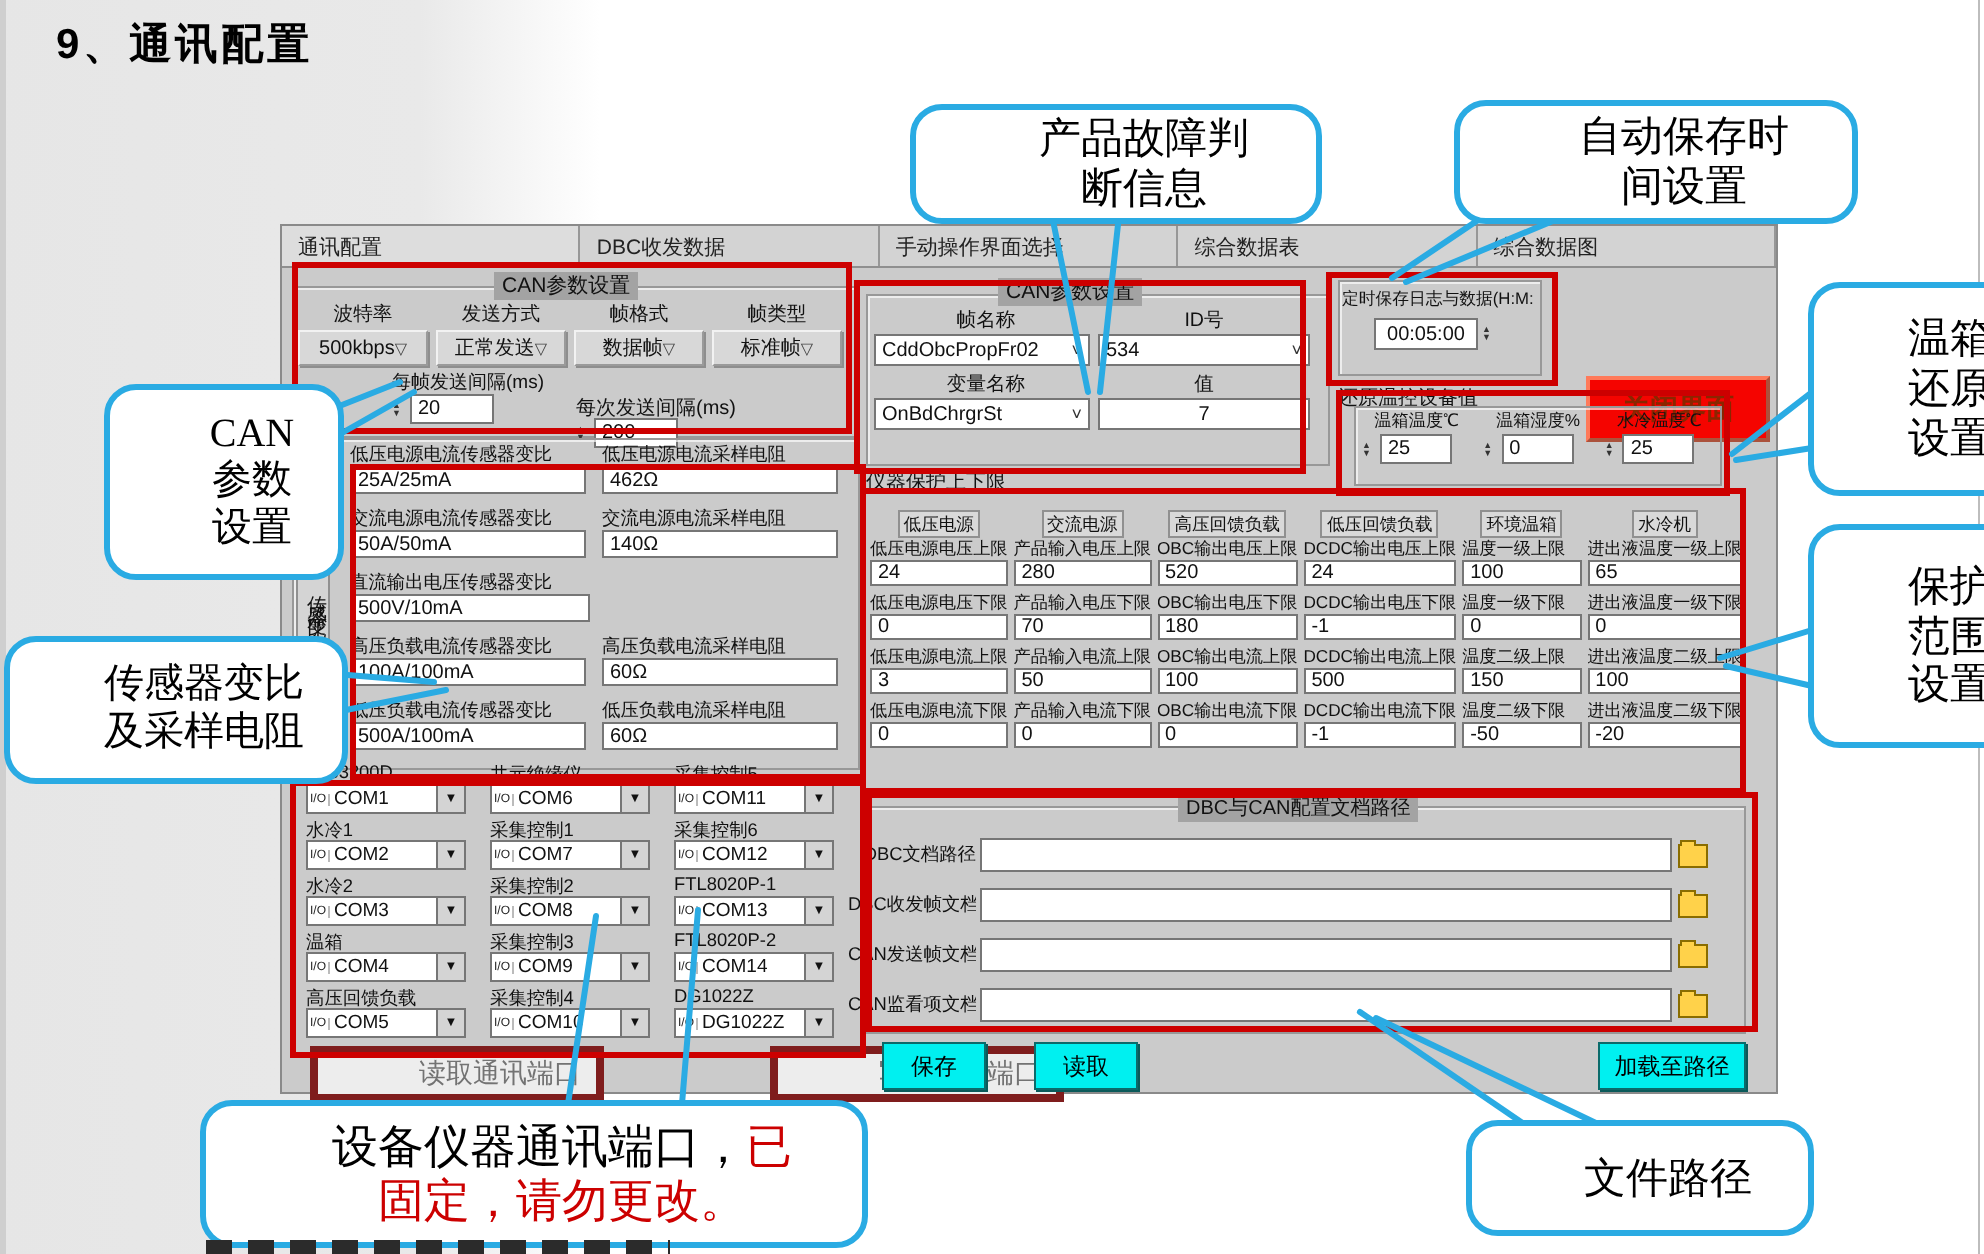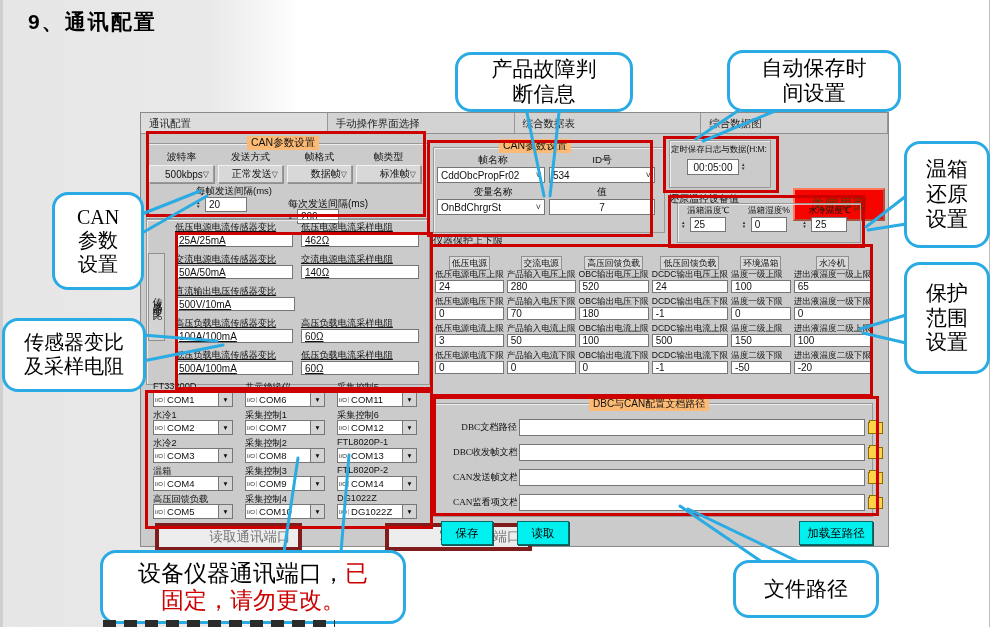--- a/index.html
+++ b/index.html
@@ -10,23 +10,23 @@
   
   #page-title{left:28px;top:8px;font-size:21px;font-weight:bold;letter-spacing:2px;color:#000;
        font-family:"Liberation Sans",sans-serif;}
   
   #win{left:140px;top:112px;width:747px;height:433px;background:#cbcbcb;border:1px solid #8a8a8a;}
   #tabbar{left:0;top:0;width:747px;height:21px;display:flex;background:#d3d3d3;border-bottom:1px solid #8f8f8f;box-sizing:border-box;}
   .tab{flex:1;font-size:10.5px;color:#222;padding:4px 0 0 8px;border-right:1px solid #979797;box-sizing:border-box;white-space:nowrap;overflow:hidden;}
   .tab.active{background:#dddddd;}
   
   .panel{border:1px solid #989898;box-shadow:inset 1px 1px 0 rgba(255,255,255,.65);}
-  .ptitle{background:#fdba74;padding:0 4px;font-size:10.5px;white-space:nowrap;z-index:3;}
+  .ptitle{background:#a3a3a3;padding:0 4px;font-size:10.5px;white-space:nowrap;z-index:3;}
   .flabel{font-size:9.8px;text-align:center;height:12px;white-space:nowrap;}
-  .dd{display:flex;align-items:center;justify-content:flex-end;background:#d8d8d8;
+  .dd{display:flex;align-items:center;justify-content:center;background:#d8d8d8;
       border:1px solid #9a9a9a;border-top-color:#f2f2f2;border-left-color:#f2f2f2;
       box-shadow:1px 1px 0 #8e8e8e;height:16px;padding:0 4px;font-size:10px;margin-top:2px;}
   .tri{font-size:8px;color:#444;}
   .inp{background:#fff;border:1px solid #767676;font-size:10px;display:flex;align-items:center;padding:0 3px;box-sizing:border-box;white-space:nowrap;overflow:hidden;}
   .wdd{background:#fff;border:1px solid #767676;display:flex;align-items:center;justify-content:space-between;font-size:10px;padding:0 3px;box-sizing:border-box;}
   .chev{font-size:9px;color:#333;}
   .spin{display:inline-flex;flex-direction:column;justify-content:center;width:8px;line-height:4px;font-size:4.5px;color:#333;margin-right:1px;}
   .srow{display:flex;align-items:center;}
   .chip{display:inline-block;background:#d9d9d9;border:1px solid #909090;font-size:8.8px;height:12px;line-height:12px;padding:0 2px;white-space:nowrap;}
   .protlabel{font-size:8.6px;height:11px;line-height:12px;white-space:nowrap;overflow:hidden;margin-top:2px;}
@@ -51,36 +51,37 @@
   #prot-grid{display:grid;grid-template-columns:repeat(6,1fr);column-gap:3px;}
   .pcol{display:flex;flex-direction:column;}
   .chiprow{height:14px;text-align:center;}
   .prow{display:flex;align-items:center;height:25px;}
   .plbl{width:64px;text-align:right;font-size:9.2px;margin-right:2px;white-space:nowrap;overflow:hidden;}
   .pinput{flex:1;height:15px;background:#fff;border:1px solid #767676;}
   
   .redbox{border:3px solid #cd0000;z-index:20;pointer-events:none;}
   .bubble{background:#fff;border:3px solid #2aabe3;border-radius:16px;display:flex;flex-direction:column;
       align-items:center;justify-content:center;font-family:"Liberation Serif",serif;color:#000;
-      z-index:30;line-height:1.18;text-align:center;}
+      z-index:30;line-height:1.18;text-align:center;padding-left:28px;}
   .red{color:#cc0000;}
   #leaders{left:0;top:0;z-index:25;pointer-events:none;}
   #cut-strip{left:103px;top:620px;width:232px;height:7px;z-index:40;
       background:repeating-linear-gradient(90deg,#2b2b2b 0 13px,transparent 13px 21px);}
   #page-edge{left:989px;top:0;width:1px;height:627px;background:#bdbdbd;}
   #left-edge{left:0;top:0;width:3px;height:627px;background:#cfcfcf;}
 </style>
 </head>
 <body>
 
 <div id="page-title" class="abs">9、通讯配置</div>
 
 <div id="win" class="abs">
   <div id="tabbar" class="abs">
       <div class="tab active">通讯配置</div>
+      <div class="tab">DBC收发数据</div>
       <div class="tab">手动操作界面选择</div>
       <div class="tab">综合数据表</div>
       <div class="tab">综合数据图</div>
     </div>
 
   <div class="abs panel" style="left:5px;top:30px;width:281px;height:74px;"></div>
   <div class="abs ptitle" style="left:106px;top:23px;">CAN参数设置</div>
   <div id="cl-drops" class="abs" style="left:8px;top:38px;width:276px;display:flex;gap:4px;">
       <div style="width: 65px;">
         <div class="flabel">波特率</div>
@@ -266,21 +267,21 @@
         <div class="inp pinp">0</div>
         <div class="protlabel">进出液温度二级上限</div>
         <div class="inp pinp">100</div>
         <div class="protlabel">进出液温度二级下限</div>
         <div class="inp pinp">-20</div>
       </div>
     </div>
 
   <div class="abs panel" style="left:5px;top:106px;width:282px;height:164px;"></div>
   <div id="sensor-vtab" class="abs" style="left:7px;top:140px;width:17px;height:88px;">传感器变比</div>
-  <div id="sensor-rows" class="abs" style="left:34px;top:108px;width:252px;text-decoration:underline;">
+  <div id="sensor-rows" class="abs" style="left:34px;top:108px;width:252px;">
       <div class="sr">
         <div class="scell">
           <div class="slabel">低压电源电流传感器变比</div>
           <div class="inp sinp">25A/25mA</div>
         </div>
         <div class="scell">
           <div class="slabel">低压电源电流采样电阻</div>
           <div class="inp sinp">462Ω</div>
         </div>
       </div>
@@ -442,21 +443,21 @@
           <span>DG1022Z</span>
           <span class="cbtn">▼</span>
         </div>
       </div>
     </div>
   <div id="read-btn" class="abs bigbtn" style="left:14px;top:410px;width:96px;height:20px;">读取通讯端口</div>
   <div id="write-btn" class="abs bigbtn" style="left:244px;top:410px;width:96px;height:20px;">写入通讯端口</div>
 
   <div class="abs panel" style="left:292px;top:290px;width:438px;height:112px;"></div>
   <div class="abs ptitle" style="left:448px;top:284px;font-size:10px;">DBC与CAN配置文档路径</div>
-  <div id="path-rows" class="abs" style="left:312px;top:302px;width:430px;font-family:Liberation Serif, serif;">
+  <div id="path-rows" class="abs" style="left:283px;top:302px;width:430px;">
       <div class="prow">
         <div class="plbl">DBC文档路径</div>
         <div class="pinput"></div>
         <span class="folder"></span>
       </div>
       <div class="prow">
         <div class="plbl">DBC收发帧文档路径</div>
         <div class="pinput"></div>
         <span class="folder"></span>
       </div>

